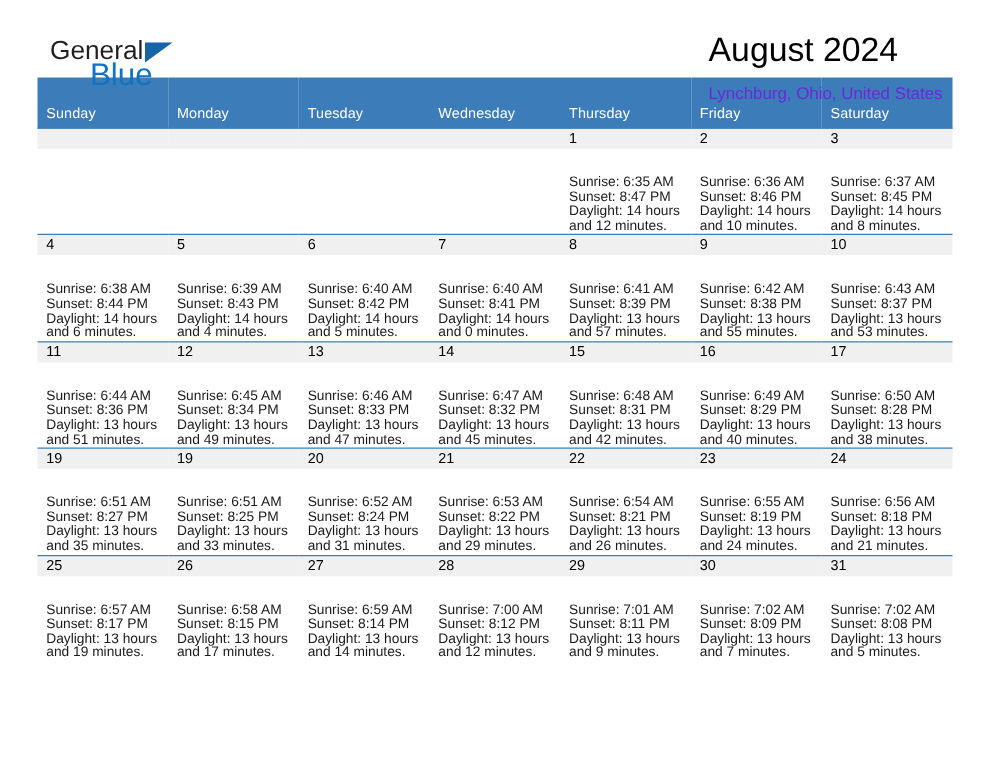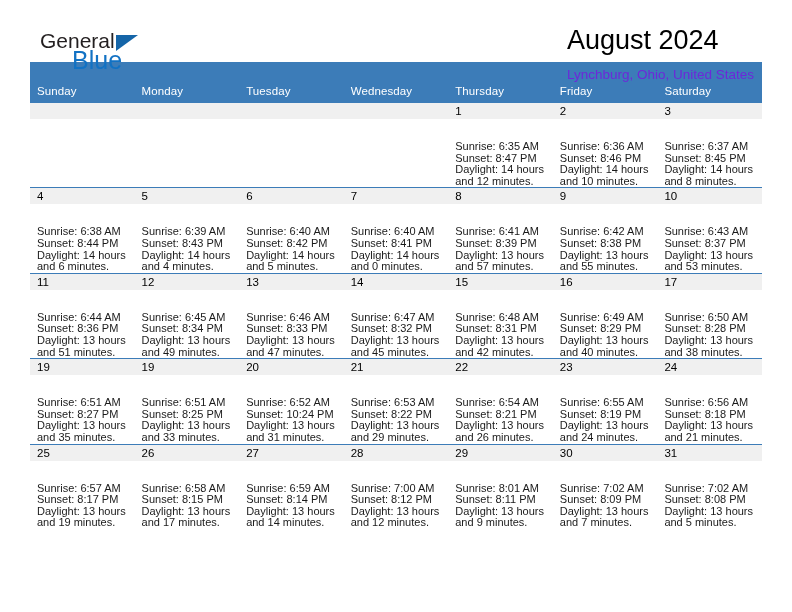--- a/index.html
+++ b/index.html
@@ -340,21 +340,21 @@
               <div>Sunrise: 6:51 AM</div>
               <div>Sunset: 8:25 PM</div>
               <div>Daylight: 13 hours</div>
               <div>and 33 minutes.</div>
             </div>
           </td>
           <td>
             <div class="daynum-band">20</div>
             <div class="cell-body">
               <div>Sunrise: 6:52 AM</div>
-              <div>Sunset: 10:24 PM</div>
+              <div>Sunset: 8:24 PM</div>
               <div>Daylight: 13 hours</div>
               <div>and 31 minutes.</div>
             </div>
           </td>
           <td>
             <div class="daynum-band">21</div>
             <div class="cell-body">
               <div>Sunrise: 6:53 AM</div>
               <div>Sunset: 8:22 PM</div>
               <div>Daylight: 13 hours</div>
@@ -422,21 +422,21 @@
             <div class="cell-body">
               <div>Sunrise: 7:00 AM</div>
               <div>Sunset: 8:12 PM</div>
               <div>Daylight: 13 hours</div>
               <div>and 12 minutes.</div>
             </div>
           </td>
           <td>
             <div class="daynum-band">29</div>
             <div class="cell-body">
-              <div>Sunrise: 8:01 AM</div>
+              <div>Sunrise: 7:01 AM</div>
               <div>Sunset: 8:11 PM</div>
               <div>Daylight: 13 hours</div>
               <div>and 9 minutes.</div>
             </div>
           </td>
           <td>
             <div class="daynum-band">30</div>
             <div class="cell-body">
               <div>Sunrise: 7:02 AM</div>
               <div>Sunset: 8:09 PM</div>

